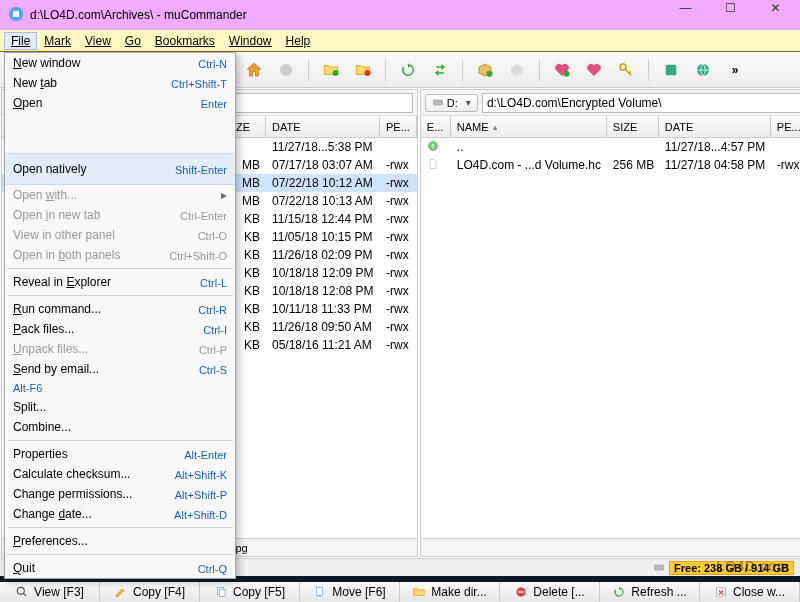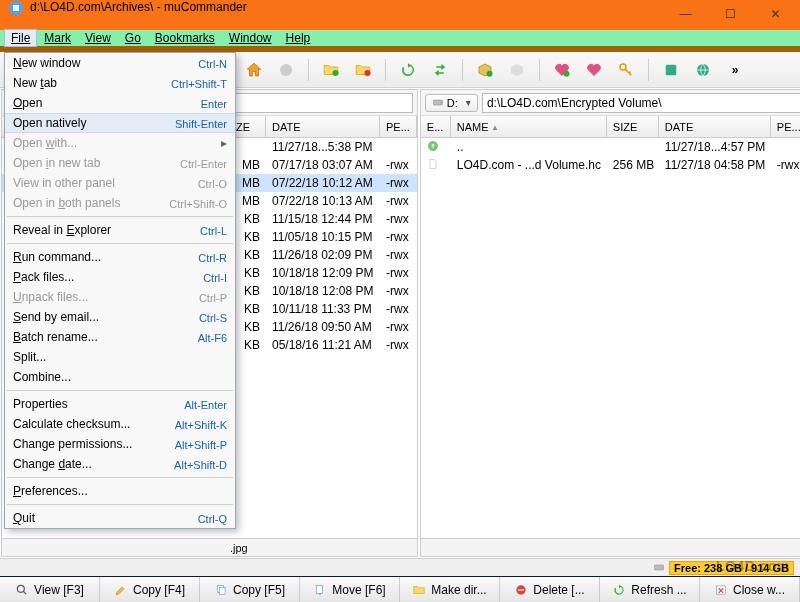--- a/index.html
+++ b/index.html
@@ -1,22 +1,22 @@
 <!DOCTYPE html>
 <html><head>
 <meta charset="utf-8">
 <style>
   * { box-sizing: border-box; margin: 0; padding: 0; }
   body { font-family: "Segoe UI", Tahoma, sans-serif; font-size: 12px; background: #fff; width: 800px; height: 602px; overflow: hidden; position: relative; }
-  .titlebar { height: 30px; display: flex; align-items: flex-start; padding: 0 2px; background: #f97316; }
+  .titlebar { height: 30px; display: flex; align-items: flex-end; padding: 8px 2px; background: #f0abfc; }
   .titlebar .app-icon { width: 16px; height: 16px; margin: 0 6px; display:inline-flex; align-items:center; justify-content:center; }
   .titlebar .title { flex: 1; font-size: 12px; color: #000; }
   .winbtns { display: flex; }
   .winbtn { width: 45px; height: 28px; display: flex; align-items: center; justify-content: center; color: #333; }
-  .menubar { height: 22px; background: #86efac; border-bottom: 6px solid #a16207; display: flex; align-items: center; padding: 0 4px; font-size: 12px; text-align: right; }
+  .menubar { height: 22px; background: #fef9c3; border-bottom: 1px solid #a16207; display: flex; align-items: center; padding: 0 4px; font-size: 12px; text-align: right; }
   .menuitem { padding: 2px 7px; }
   .menuitem.open { background: #e3ecf7; border: 1px solid #a6c0dd; padding: 1px 6px; }
   .menuitem .ul { text-decoration: underline; }
   .toolbar { height: 36px; background: linear-gradient(#fafafa,#ececec); border-bottom: 1px solid #d0d0d0; display: flex; align-items: center; padding: 0 6px; gap: 8px; }
   .tbtn { width: 24px; height: 24px; display:flex; align-items:center; justify-content:center; border-radius:3px; }
   .tbtn svg { width:18px; height:18px; }
   .tsep { width:1px; height:22px; background:#ccc; margin:0 2px;}
   .panes { display: flex; height: calc(100% - 30px - 22px - 36px - 26px - 18px); }
   .pane { flex: 1; display: flex; flex-direction: column; border: 1px solid #ccc; margin: 1px; }
   .pathbar { height: 26px; display:flex; align-items:center; gap:4px; padding:2px 4px; background:#f5f5f5; border-bottom:1px solid #ddd;}
@@ -24,31 +24,31 @@
   .path-input { flex:1; border:1px solid #bbb; background:#fff; padding:2px 4px; font-size:12px; height:20px;}
   .table-head { display:flex; background:linear-gradient(#fcfcfc,#ececec); border-bottom:1px solid #ccc; height:22px; font-size:11px;}
   .th { border-right:1px solid #ccc; padding:3px 6px; display:flex; align-items:center; overflow:hidden; white-space:nowrap;}
   .th.sort::after { content:"▴"; color:#888; font-size:9px; margin-left:4px;}
   .rows { flex:1; overflow:auto; background:#fff; font-size:12px;}
   .row { display:flex; height:18px; align-items:center;}
   .row.sel { background:#cfe3ff; }
   .cell { padding:0 6px; white-space:nowrap; overflow:hidden;}
   .statusbar { height:18px; background:#efefef; border-top:1px solid #ccc; display:flex; align-items:center; padding:0 6px; font-size:11px; justify-content:flex-end;}
   .freebox { background:#ffcc33; border:1px solid #f0a000; padding:0 4px; font-weight:bold; font-size:11px;}
-  .bottom-buttons { height:26px; display:flex; align-items:stretch; border-top:1px solid #0f172a; background:#f0f0f0;}
+  .bottom-buttons { height:26px; display:flex; align-items:stretch; border-top:6px solid #0f172a; background:#f0f0f0;}
   .bbtn { flex:1; display:flex; align-items:center; justify-content:center; gap:5px; border-right:1px solid #ccc; font-size:12px; background:linear-gradient(#fafafa,#e6e6e6); padding:0 4px; overflow:hidden; white-space:nowrap;}
   .bbtn svg { width:14px; height:14px; }
   .status-file { height:18px; border-top:1px solid #ccc; background:#f4f4f4; display:flex; align-items:center; padding:0 6px; font-size:11px;}
   
   .dropdown { position:absolute; left:4px; top:52px; width:232px; background:#f8f8f8; border:1px solid #9aa7b5; box-shadow:3px 3px 7px rgba(0,0,0,0.25); font-size:12px; z-index:50;}
   .dm-item { display:flex; align-items:flex-end; padding:3px 8px; }
   .dm-item .lbl { flex:1; }
   .dm-item .sc { color:#1a5fb4; font-size:11px; }
   .dm-item.disabled .lbl, .dm-item.disabled .sc { color:#999; }
-  .dm-item.hover { background:#e3ecf7; border-top:1px solid #c7d9ee; border-bottom:1px solid #c7d9ee; padding:2px 8px;}
+  .dm-item.hover { background:#e3ecf7; border-top:1px solid #c7d9ee; border-bottom:1px solid #c7d9ee; padding:8px 8px;margin-top:40px;}
   .dm-sep { height:1px; background:#d0d0d0; margin:3px 2px;}
   .ul { text-decoration: underline; }
   .fileicon { width:14px; height:14px; display:inline-flex; margin-right:4px; align-items:center;}
   .watermark { position:absolute; right:10px; bottom:28px; font-size:14px; color:rgba(0,0,0,0.3); font-weight:600; letter-spacing:0.5px;}
   .chevron { font-size:10px; color:#555; margin-left:5px;}
 </style>
 </head>
 <body>
 
 <div class="titlebar">
@@ -415,21 +415,20 @@
     </div>
     <div class="dm-item disabled">
       <span class="lbl"><span class="ul">U</span>npack files...</span>
       <span class="sc">Ctrl-P</span>
     </div>
     <div class="dm-item">
       <span class="lbl"><span class="ul">S</span>end by email...</span>
       <span class="sc">Ctrl-S</span>
     </div>
     <div class="dm-item">
-      <span class="lbl"><span class="ul">B</span>atch rename...</span>
       <span class="sc">Alt-F6</span>
     </div>
     <div class="dm-item">
       <span class="lbl">Split...</span>
     </div>
     <div class="dm-item">
       <span class="lbl">Combine...</span>
     </div>
     <div class="dm-sep"></div>
     <div class="dm-item">

